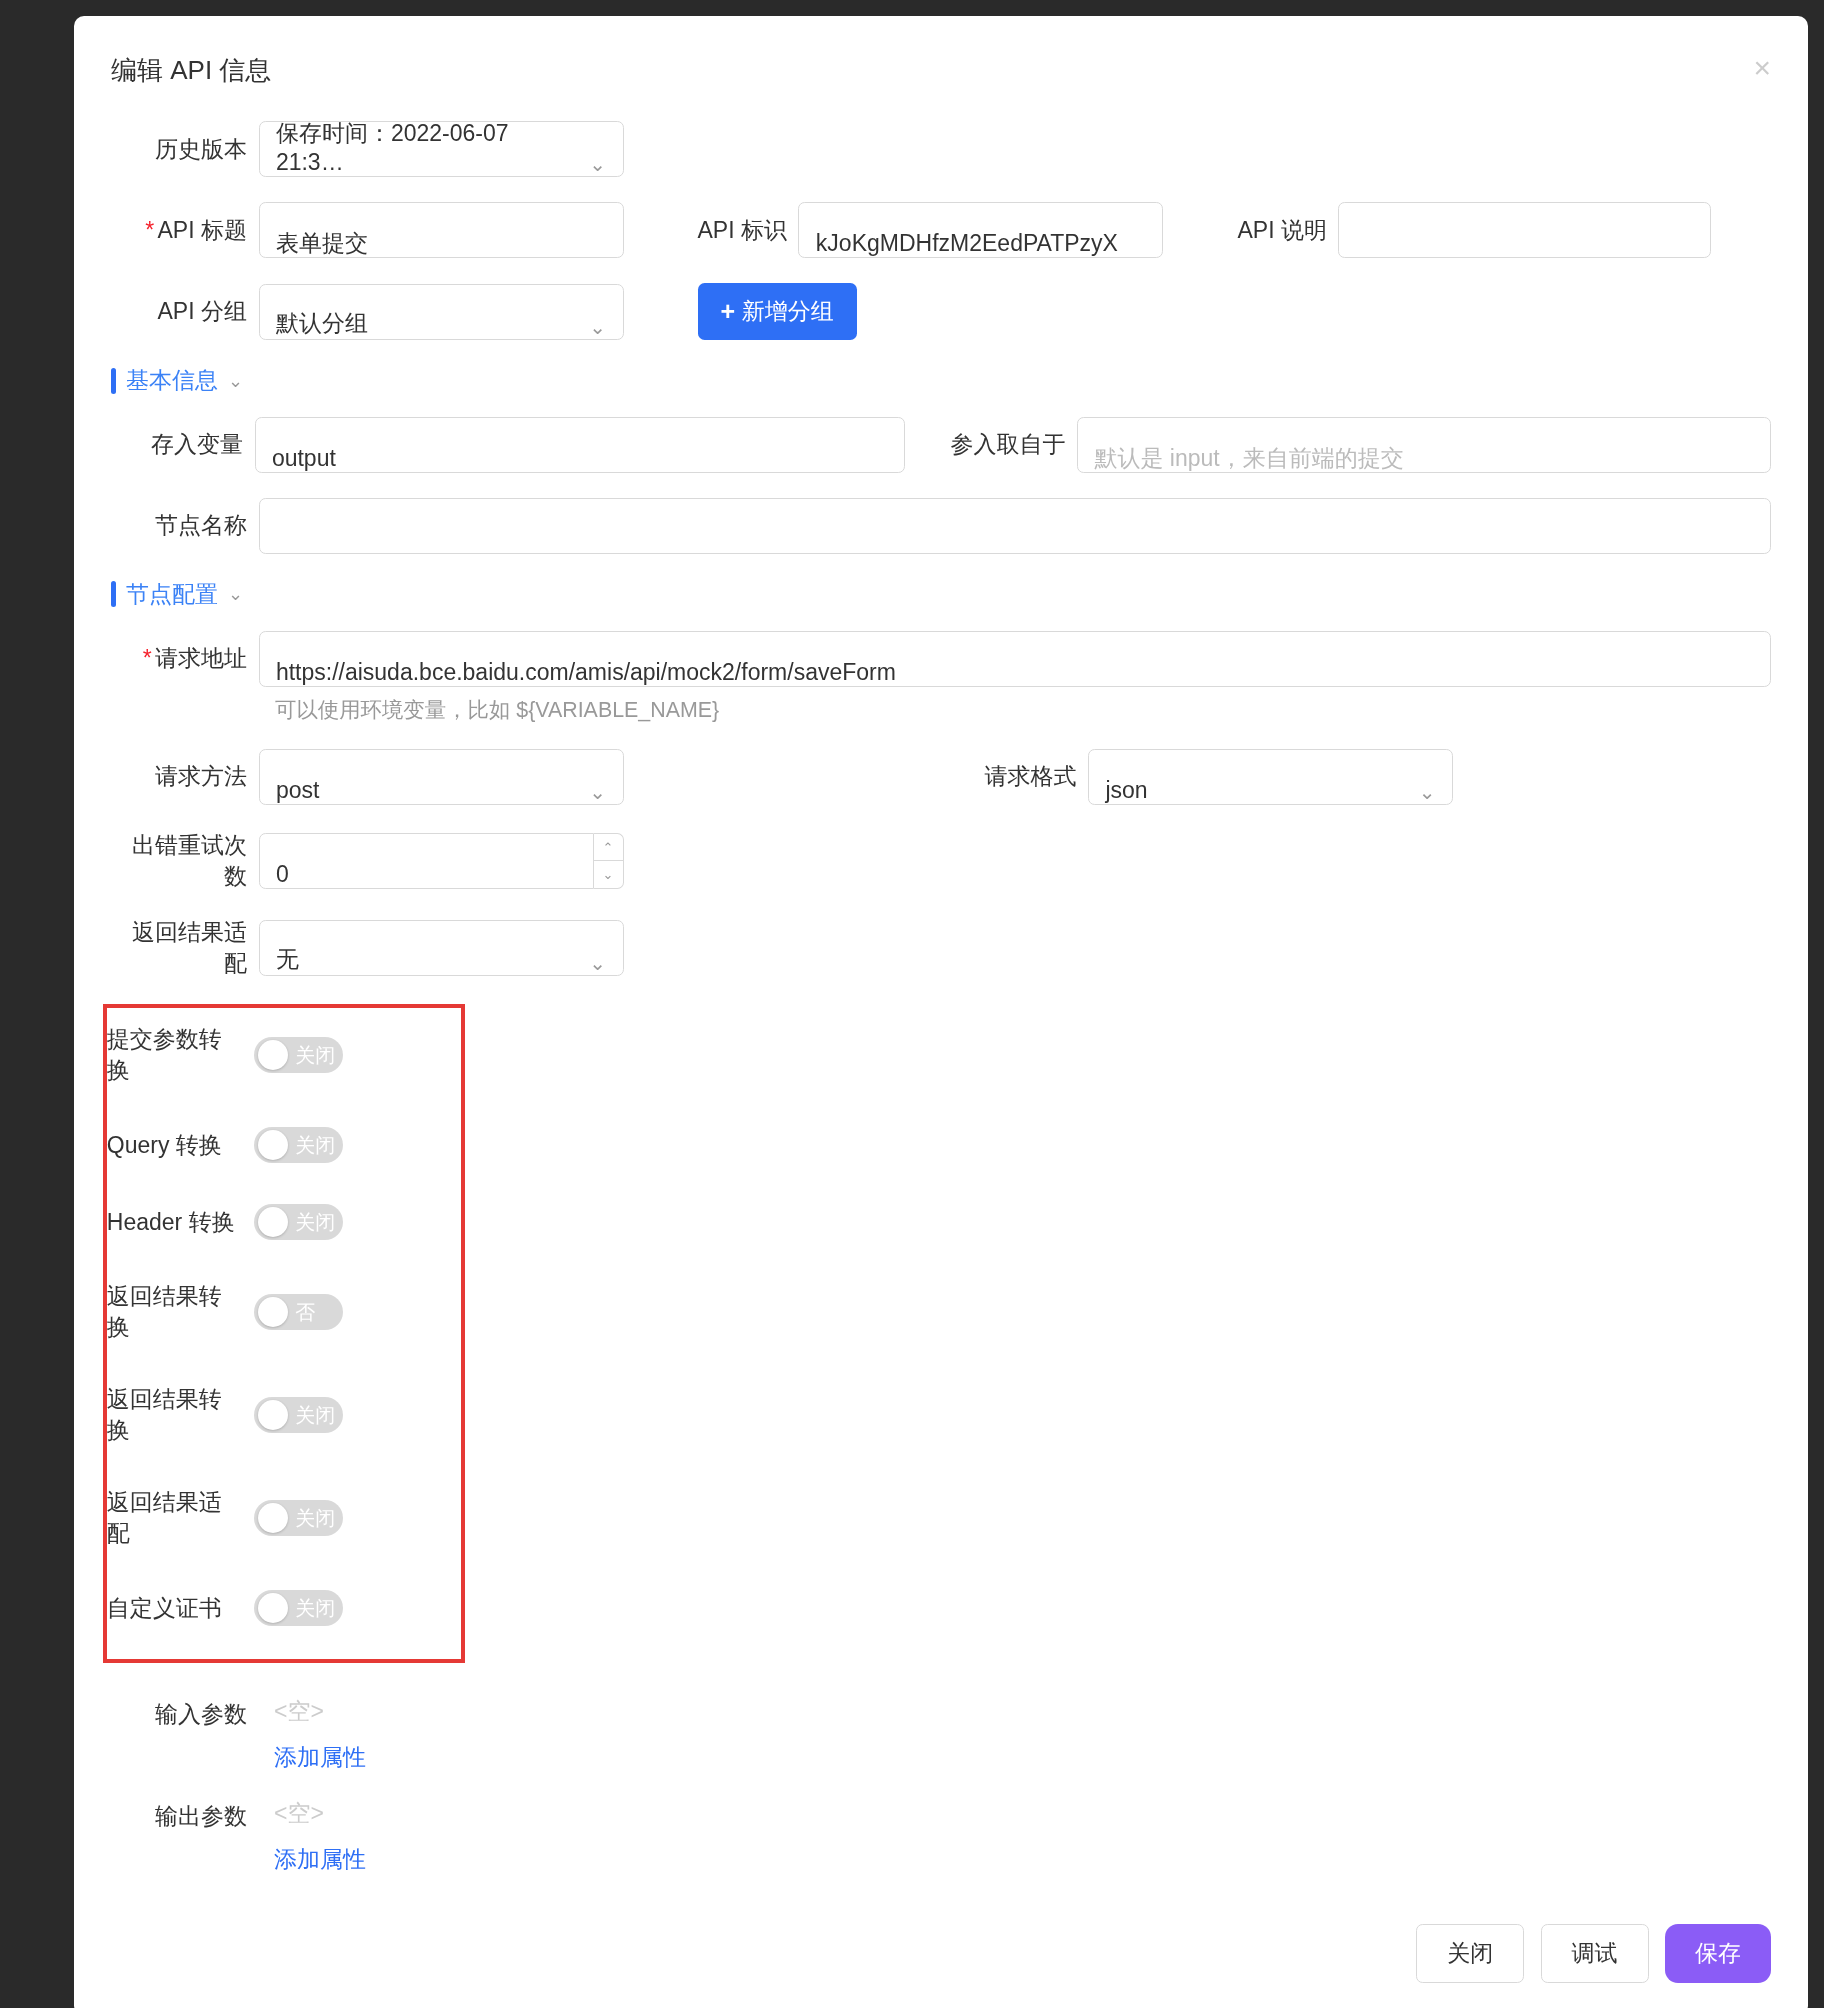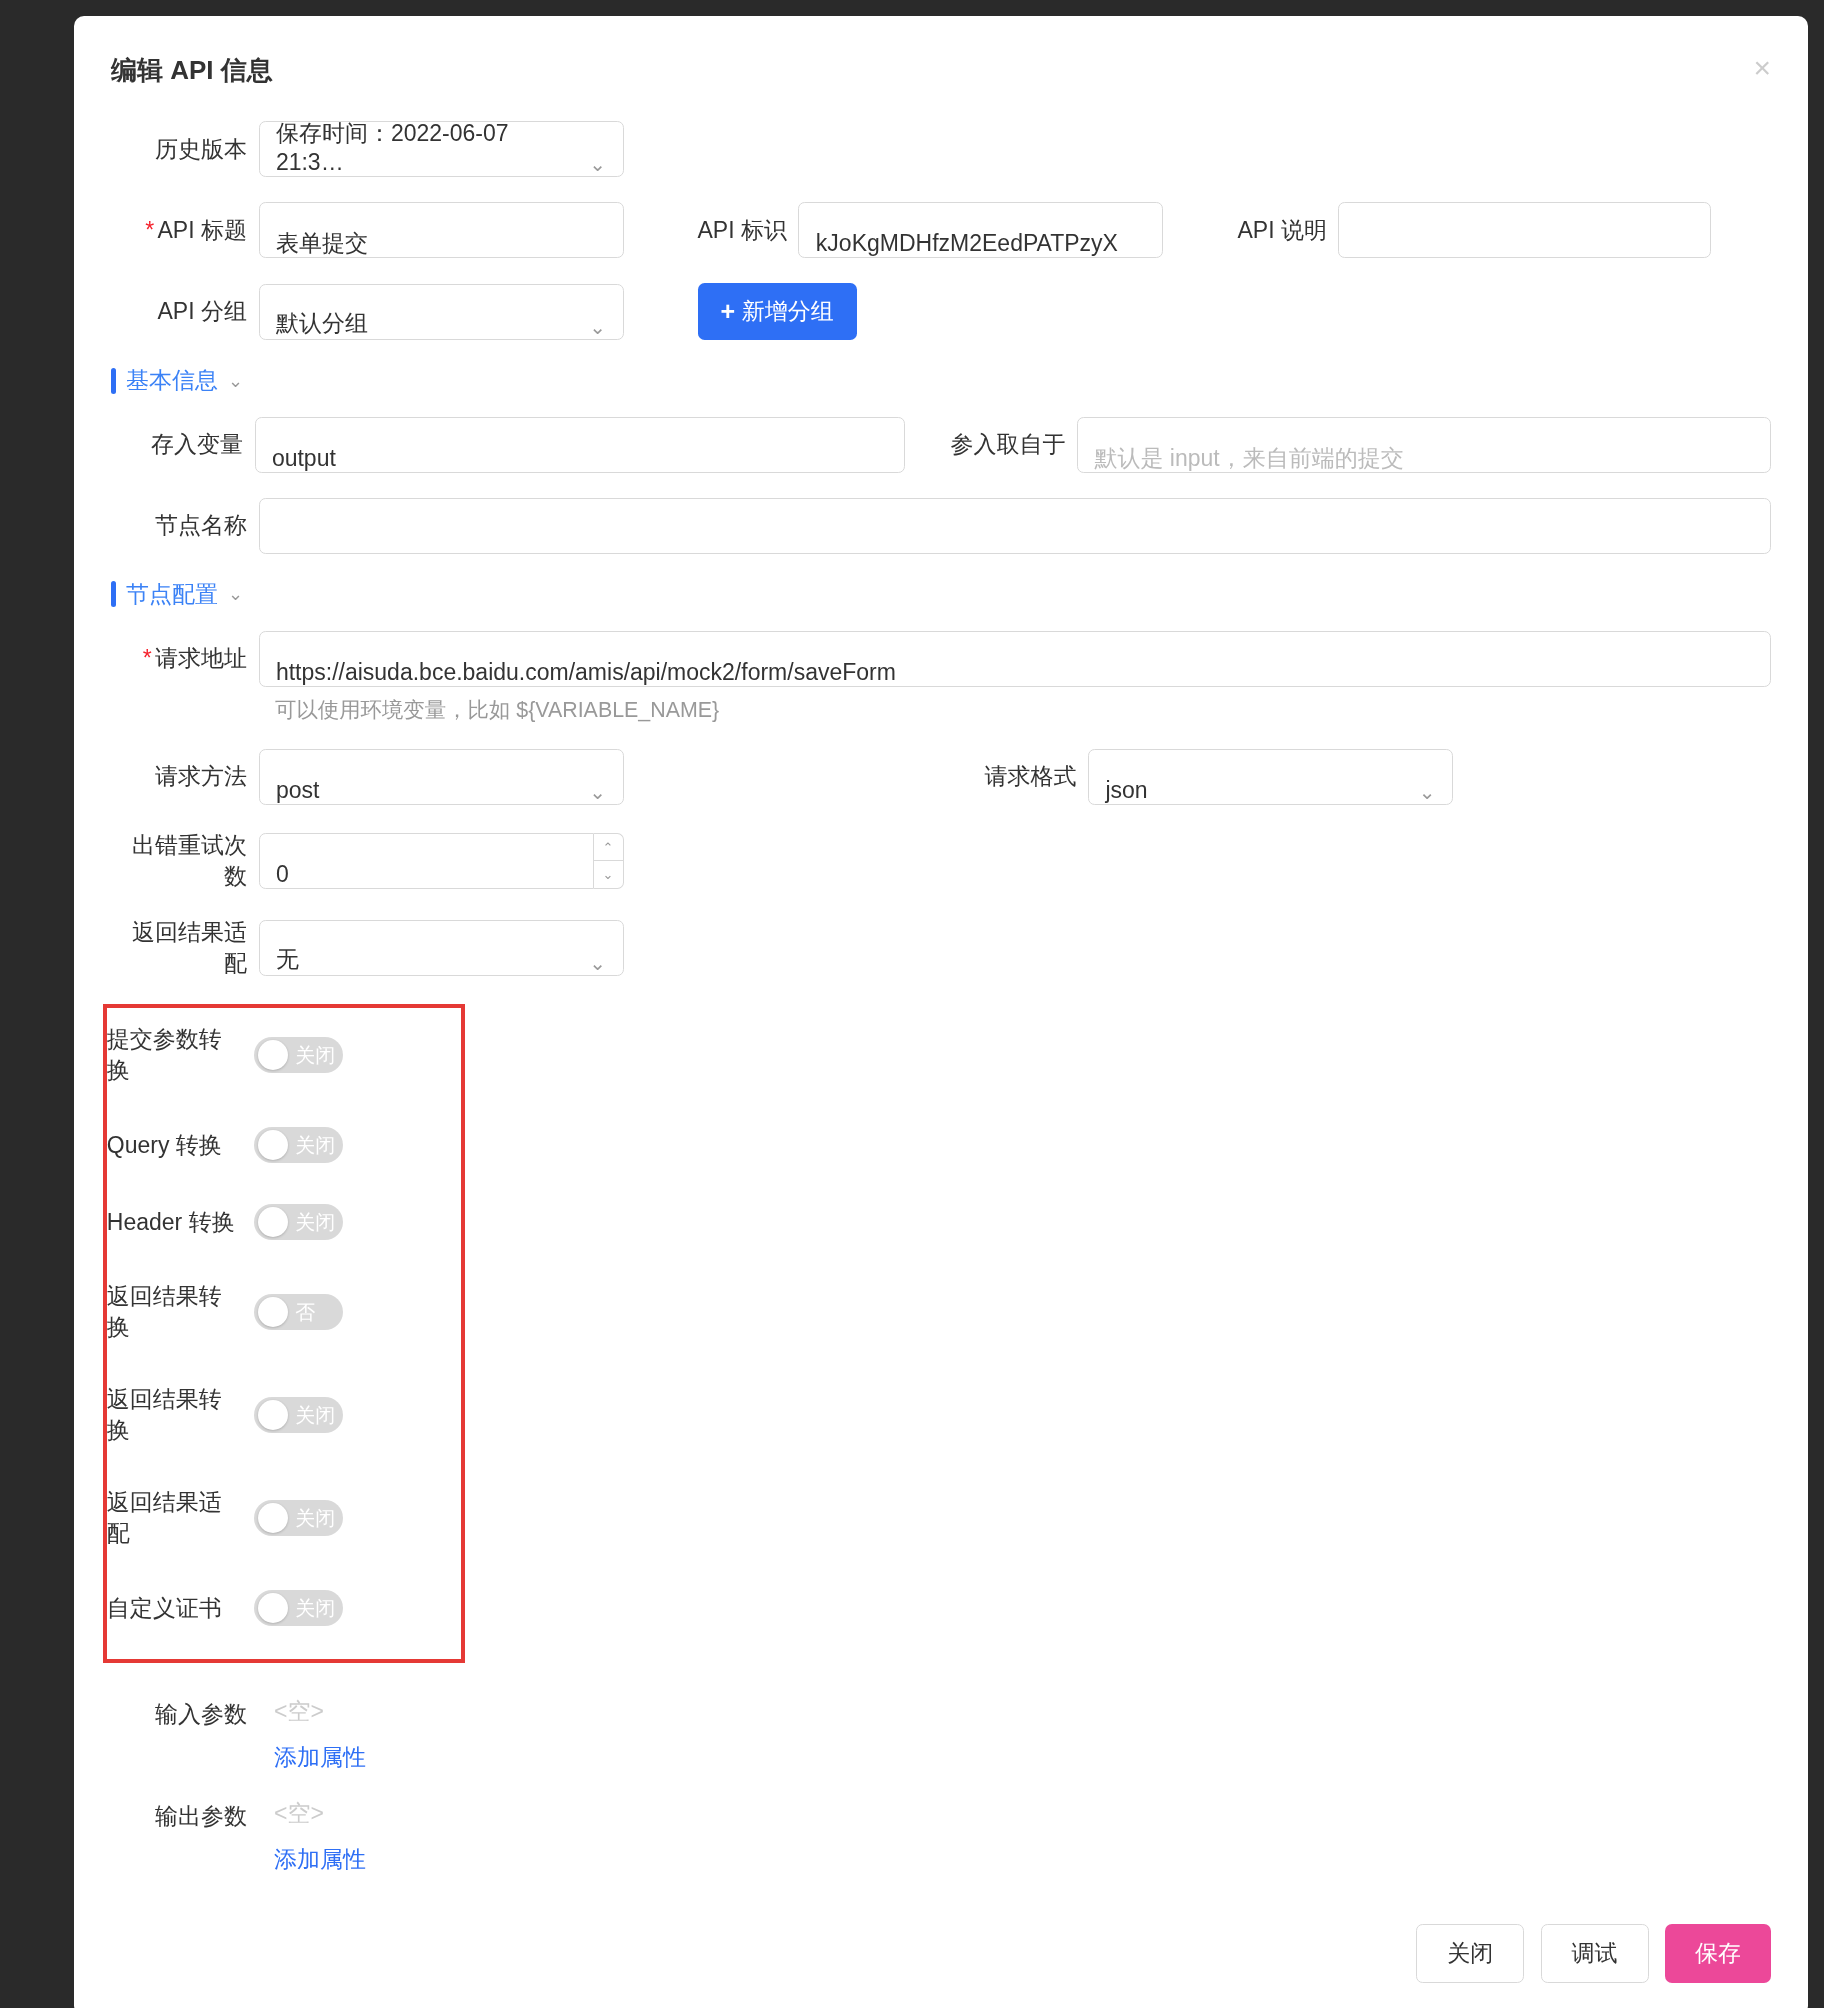--- a/index.html
+++ b/index.html
@@ -13,21 +13,21 @@
     .modal {
       background: #fff;
       border-radius: 10px;
       margin: 0 16.4px 16.4px 74px;
       padding: 37px 37px 33px 37px;
       position: relative;
       width: 1734px;
     }
     .modal-title {
       font-size: 26px;
-      font-weight: 700;
+      font-weight: 400;
       margin-bottom: 33px;
     }
     .close-btn {
       position: absolute;
       top: 37px;
       right: 37px;
       font-size: 30px;
       color: #ccc;
       cursor: pointer;
       line-height: 1;
@@ -216,25 +216,25 @@
     .btn-secondary {
       background: #fff;
       border: 0.8px solid #d9d9d9;
       color: #333;
       padding: 13px 30px;
       border-radius: 6.6px;
       font-size: 23px;
       cursor: pointer;
     }
     .btn-save {
-      background: #ec4899;
+      background: #8b5cf6;
       color: #fff;
       border: none;
       padding: 13px 30px;
-      border-radius: 7px;
+      border-radius: 13px;
       font-size: 23px;
       cursor: pointer;
     }
     .toggle-row {
       display: flex;
       align-items: center;
       gap: 11.5px;
       margin-bottom: 41px;
     }
     .toggle-row .label {

